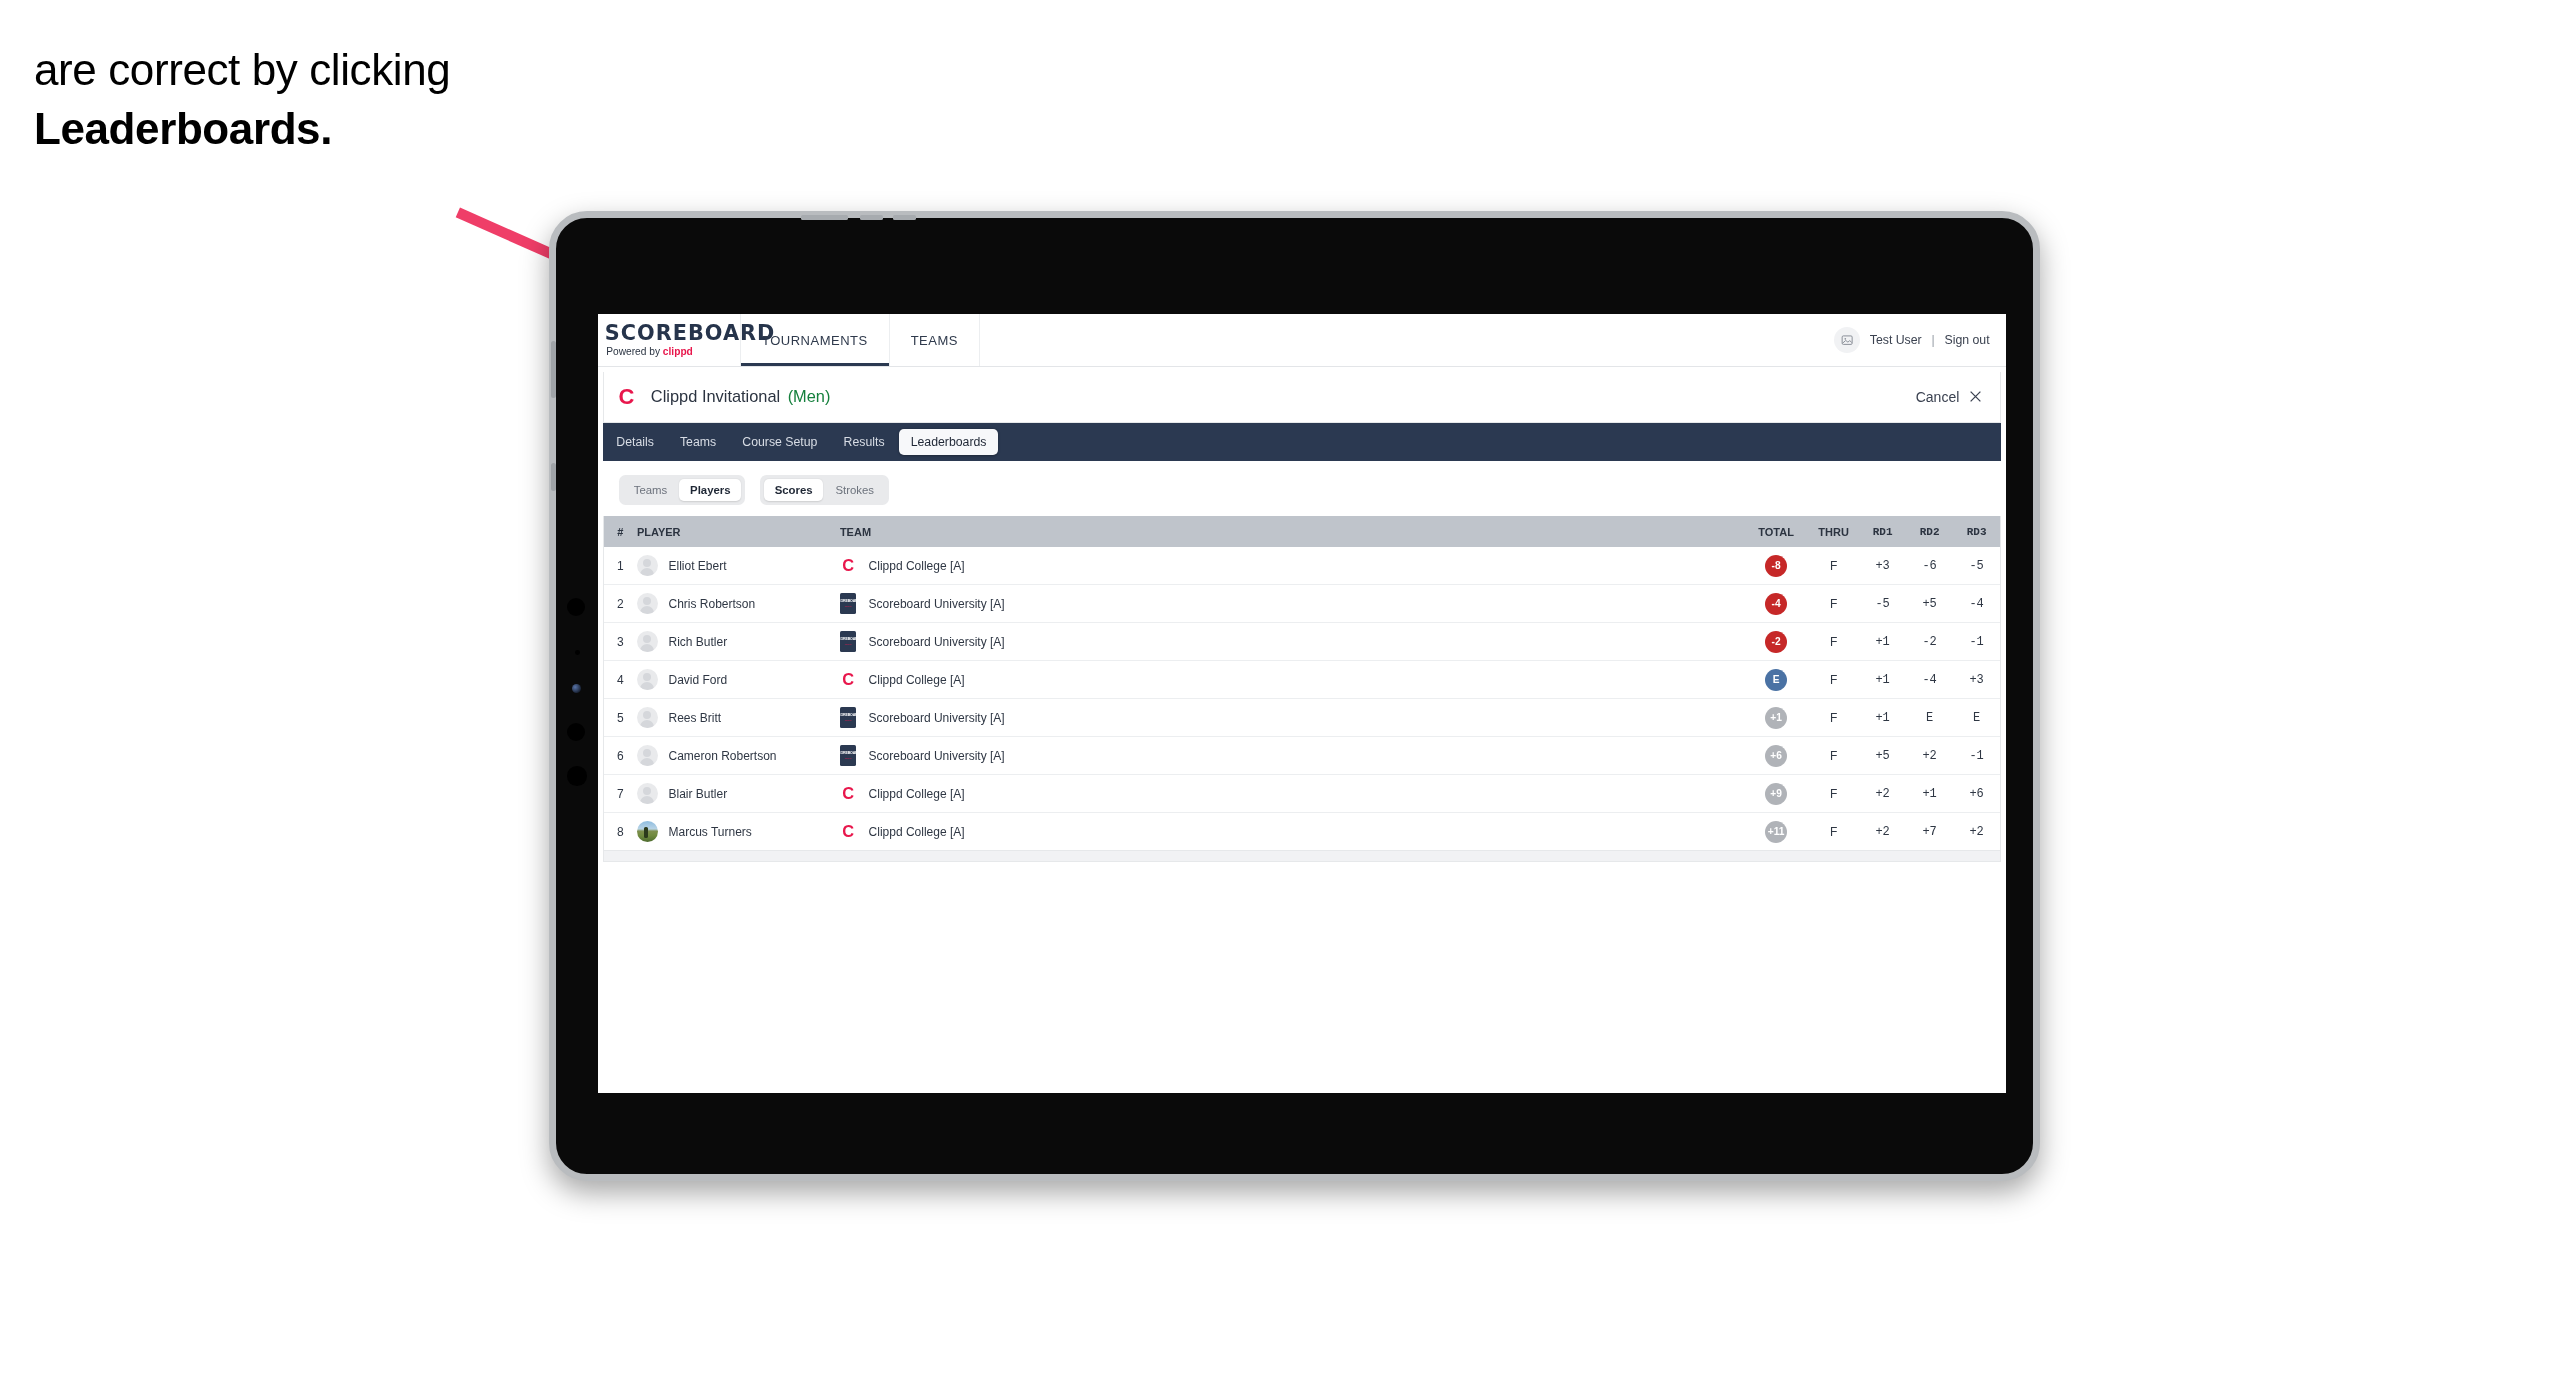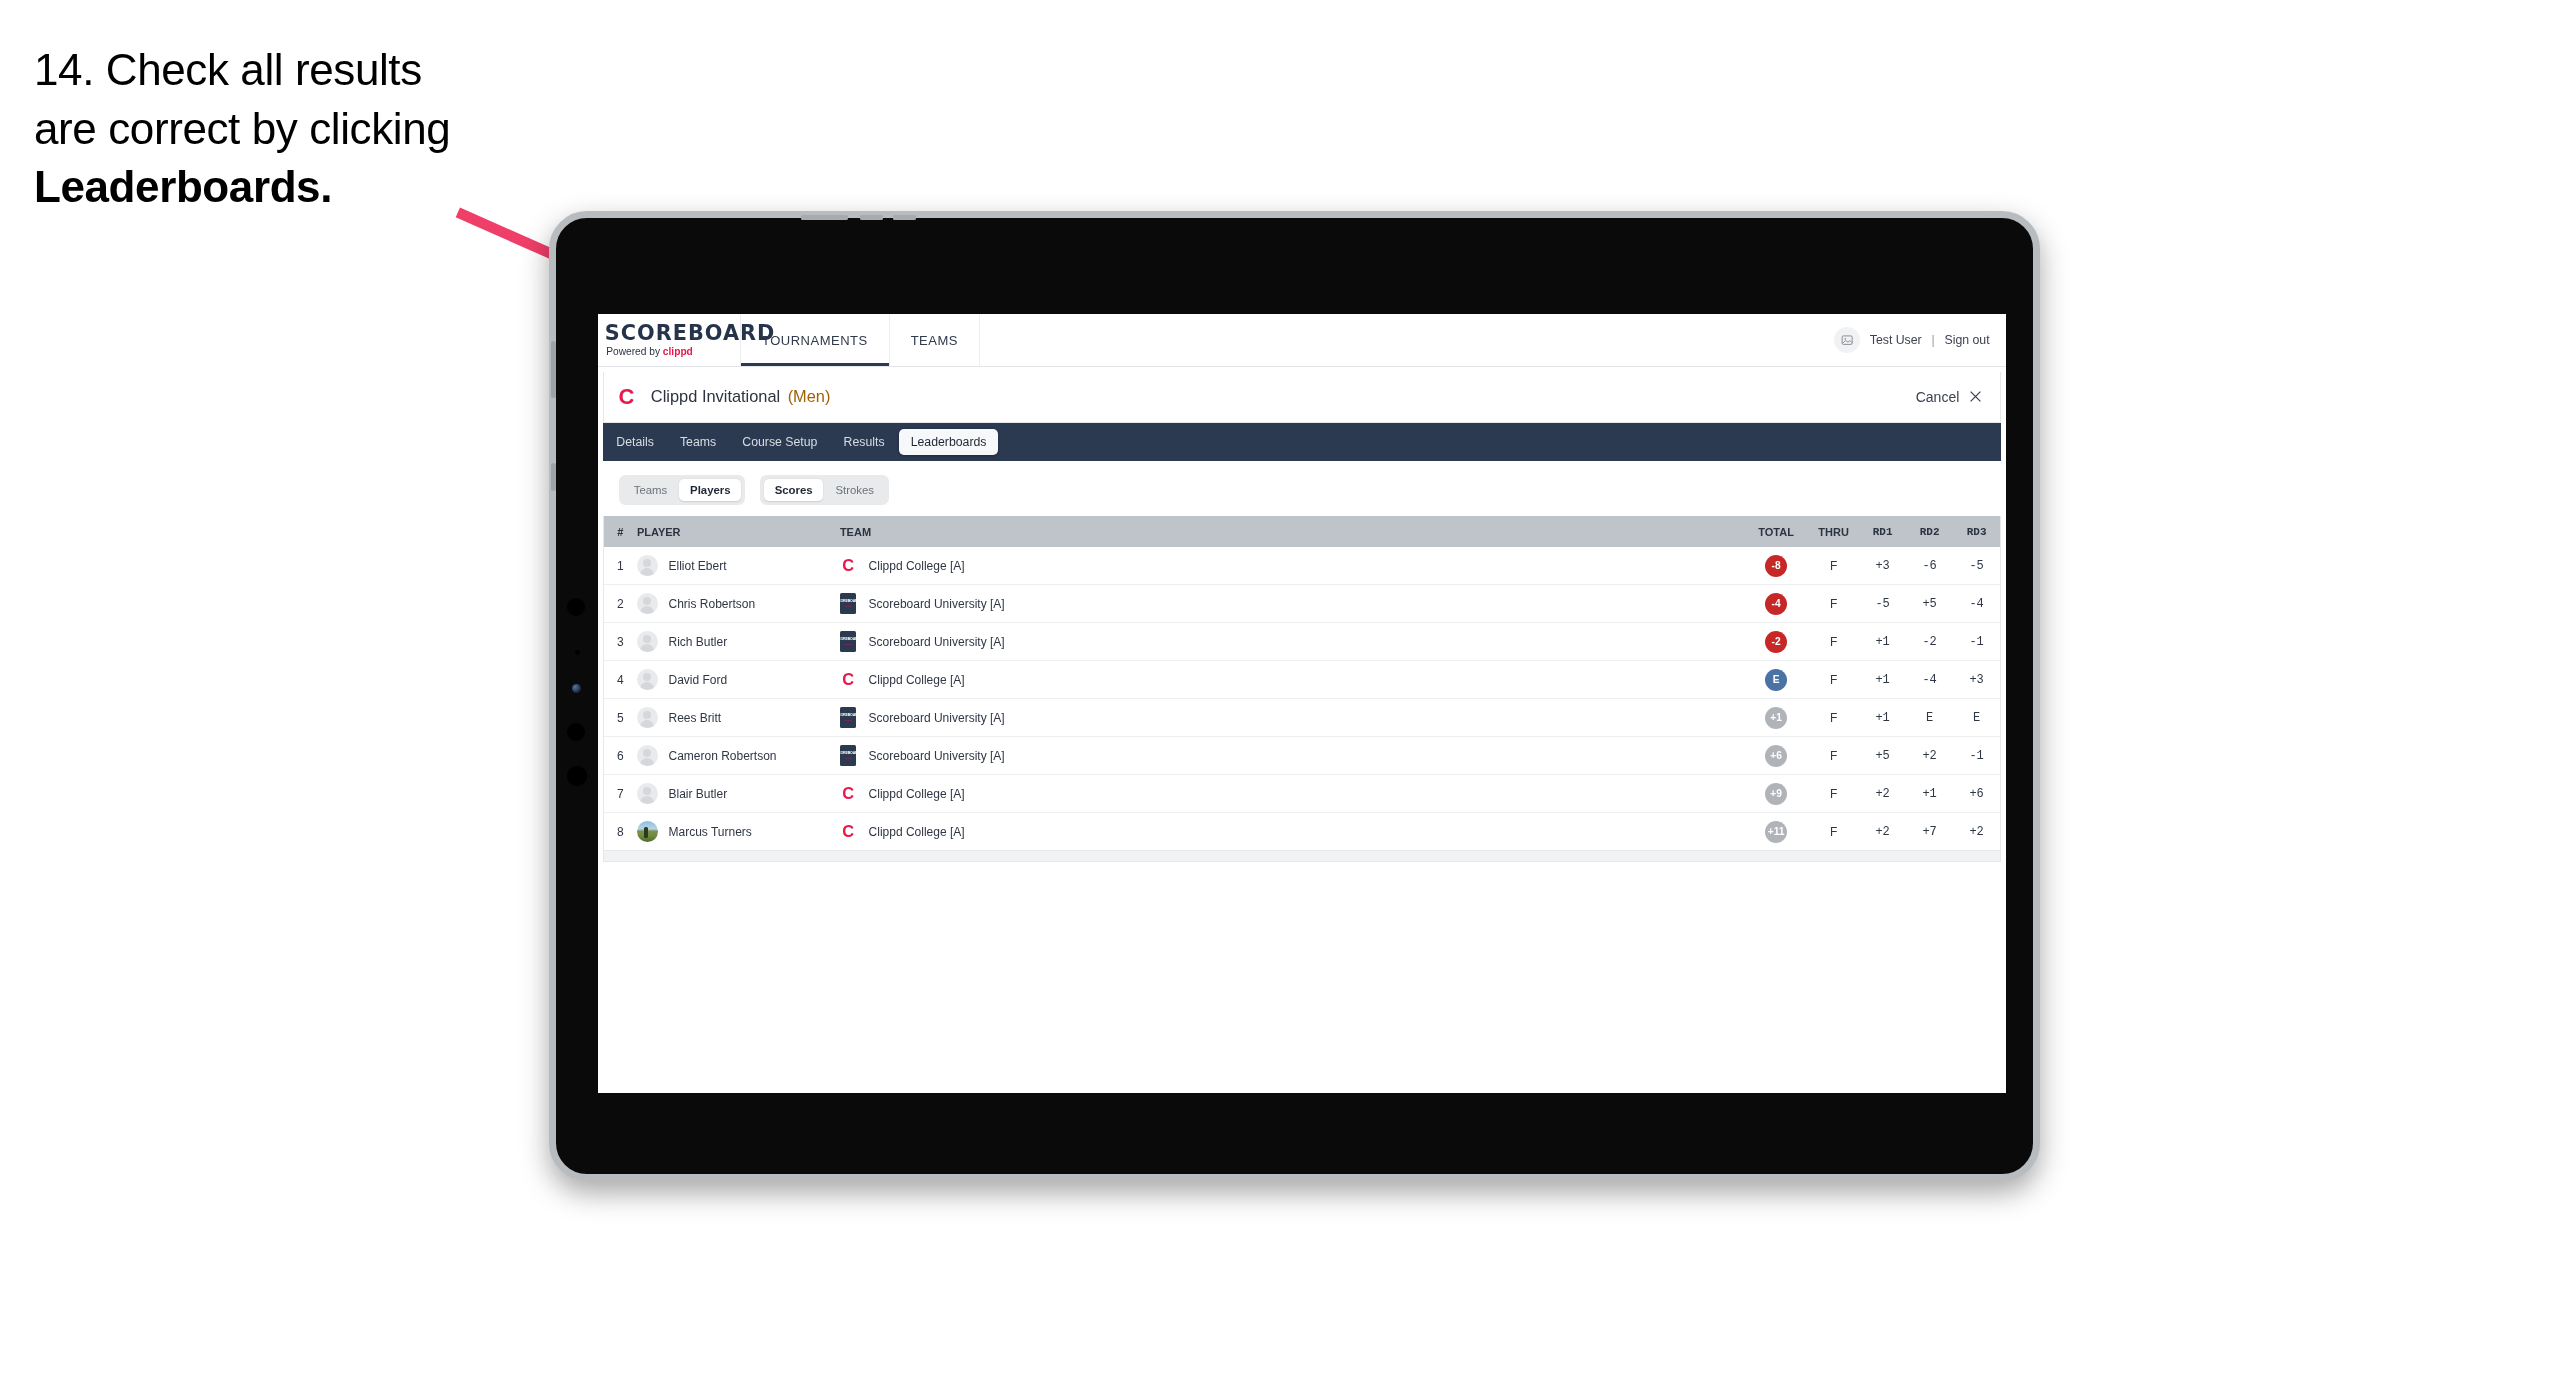--- a/index.html
+++ b/index.html
@@ -66,21 +66,21 @@
   #usercluster .signout{cursor:pointer;}
 
   
   #tbar{
     height:51px;background:#fff;border:0.8px solid #e6e8ea;border-top:none;
     display:flex;align-items:center;padding:0 18px 0 14.7px;box-sizing:border-box;
     margin:4.9px 4.9px 0 4.9px;
   }
   #tbar .cmark{font-weight:800;font-size:22px;color:#e8174c;margin-right:16.4px;line-height:1;}
   #tbar .tname{font-size:16.4px;color:#2b3340;}
-  #tbar .tgender{font-size:16.4px;color:#a16207;margin-left:7.4px;}
+  #tbar .tgender{font-size:16.4px;color:#15803d;margin-left:7.4px;}
   #tbar .spacer{flex:1;}
   #tbar .cancel{font-size:14px;color:#3a4150;cursor:pointer;display:flex;align-items:center;gap:9.8px;}
 
   
   #tabstrip{
     background:#2b3951;height:38px;display:flex;align-items:center;padding-left:2px;gap:3.3px;
     margin:0 4.9px;
   }
   .tab{
     font-size:12.3px;color:#d8dde5;padding:5.7px 11.4px;border-radius:4.9px;cursor:pointer;white-space:nowrap;
@@ -128,21 +128,20 @@
   .badge{width:22px;height:22px;border-radius:50%;display:flex;align-items:center;justify-content:center;
     color:#fff;font-size:10.2px;font-weight:600;}
 
   
   #tfoot{height:9.8px;background:#f1f2f4;border:0.8px solid #e6e8ea;border-top:none;margin:0 4.9px;}
 </style>
 </head>
 <body>
 
 <div id="caption">
-  <div>14. Check all results</div>
   <div>are correct by clicking</div>
   <div class="bold">Leaderboards.</div>
 </div>
 
 <svg id="arrow" viewBox="0 0 760 360">
   <line x1="40" y1="20" x2="660" y2="295" stroke="#ef3e68" stroke-width="13"></line>
   <polygon points="690,312 600,300 634,262" fill="#ef3e68"></polygon>
 </svg>
 
 <div id="tablet">

